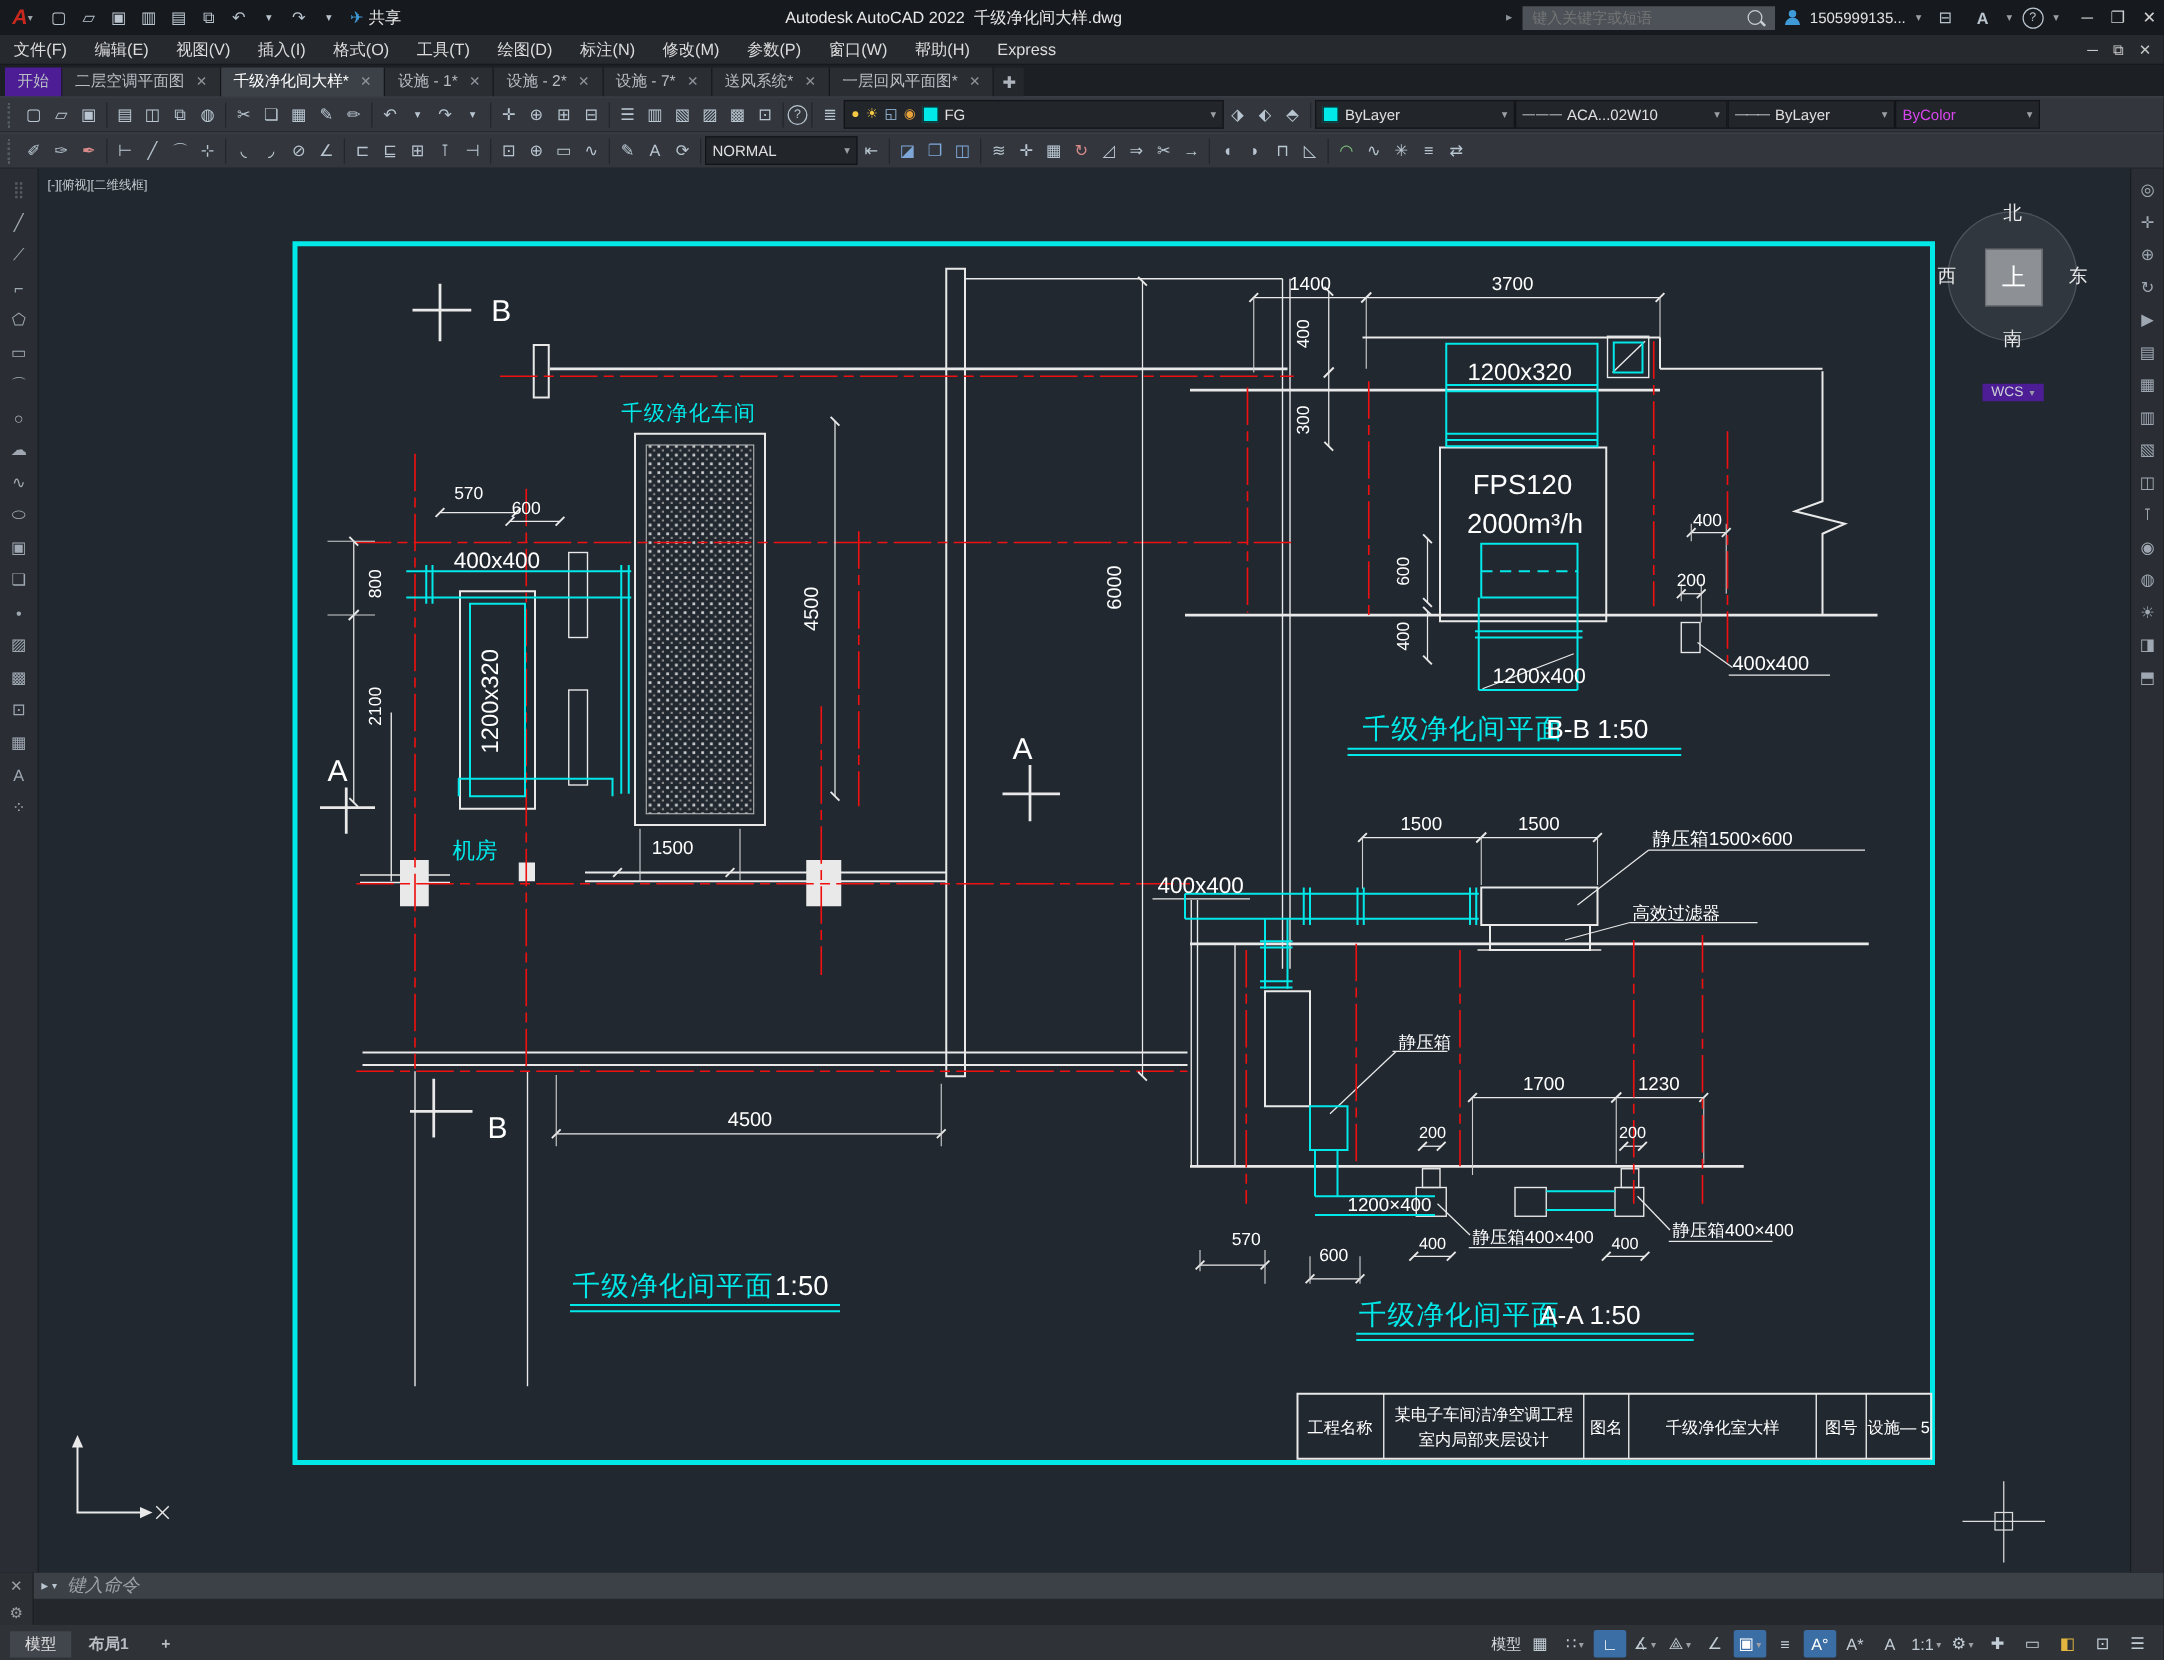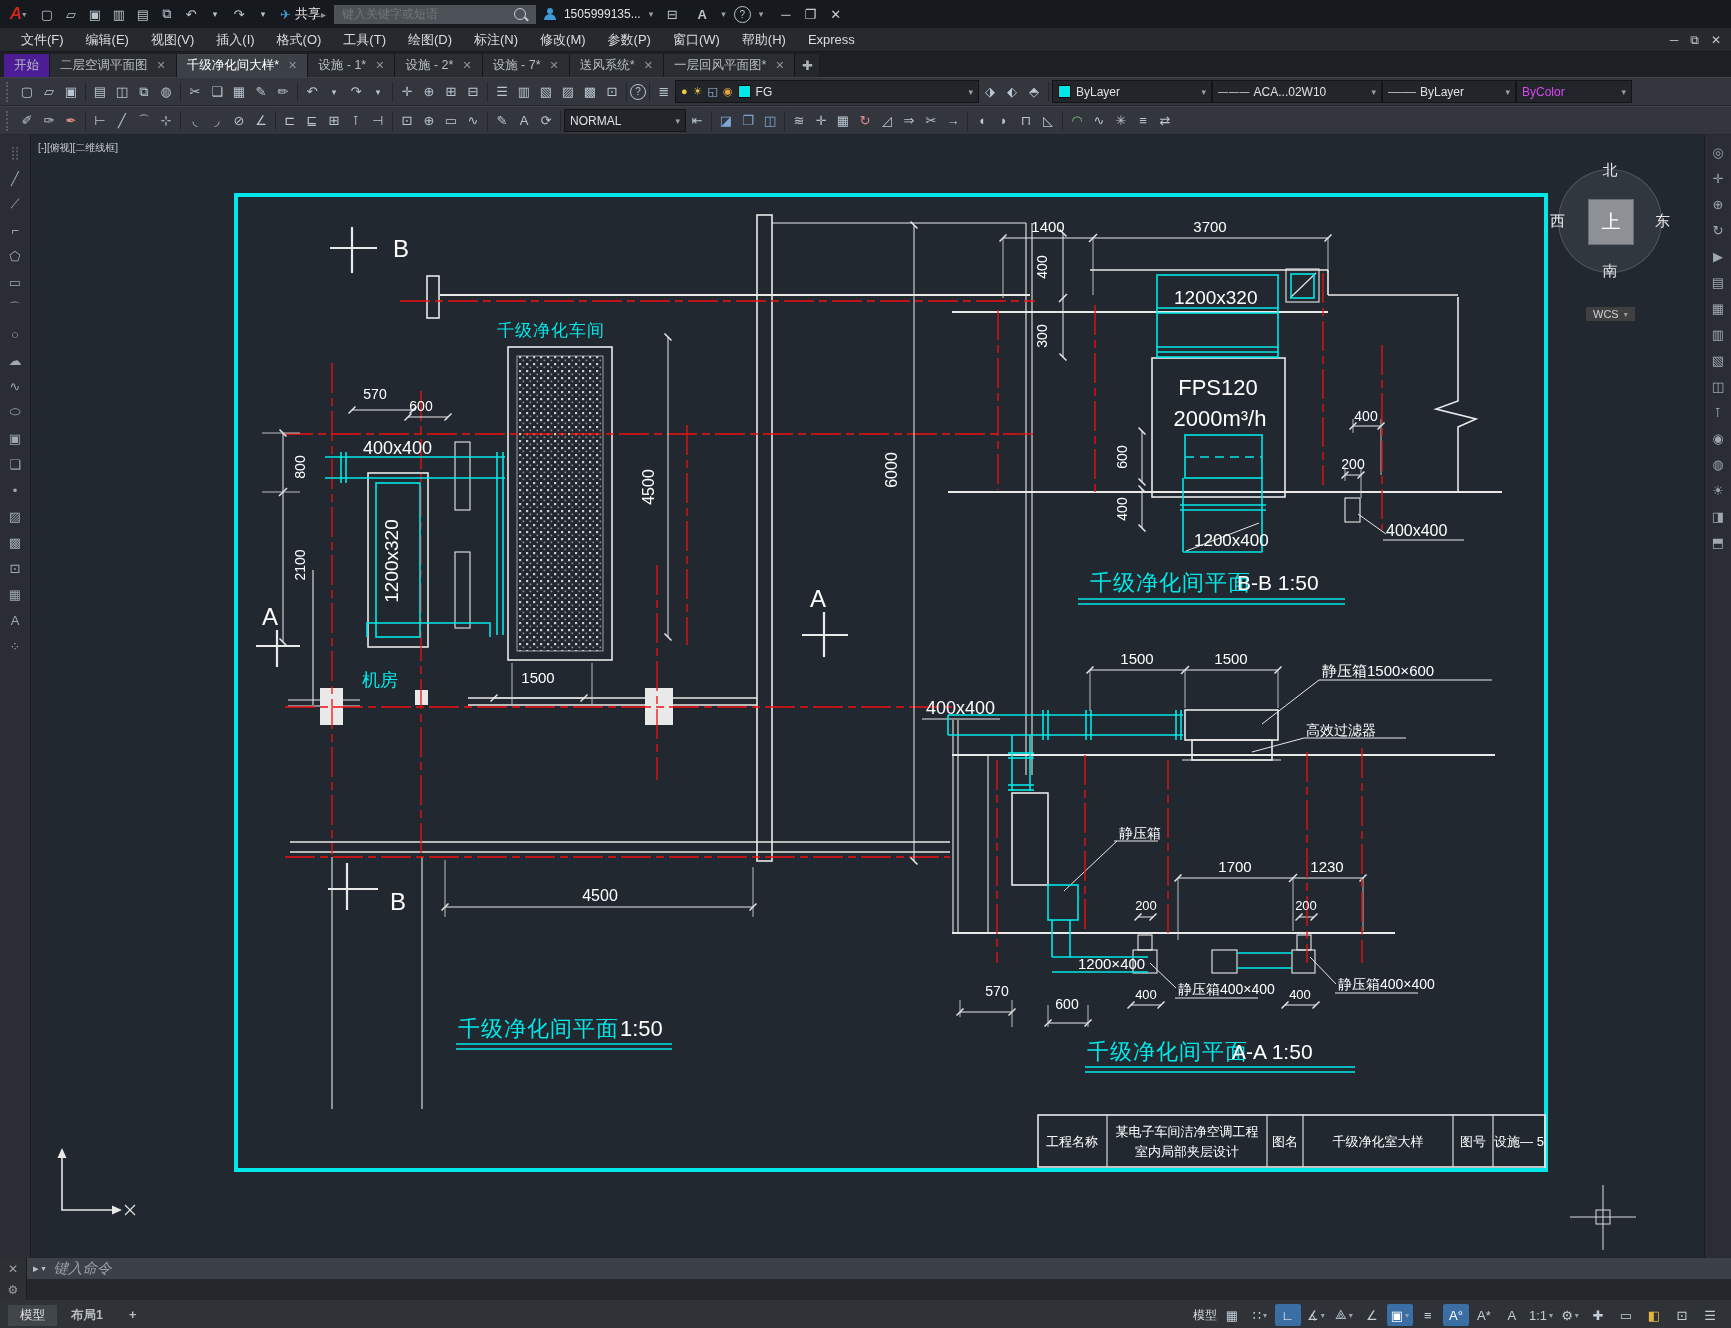--- a/index.html
+++ b/index.html
@@ -16,21 +16,21 @@
   .tb-right{display:flex;align-items:center;gap:8px;}
   .searchbox{display:flex;align-items:center;background:#4c5258;height:19px;width:190px;padding:0 6px;gap:20px;}
   .searchbox input{background:transparent;border:none;outline:none;color:#cfd3d7;font-size:12px;width:150px;font-family:inherit;}
   .ico-search{width:10px;height:10px;border:1.5px solid #c9ced3;border-radius:50%;position:relative;}
   .ico-search::after{content:"";position:absolute;left:9px;top:9px;width:5px;height:1.5px;background:#c9ced3;transform:rotate(45deg);}
   .ico-person{width:12px;height:12px;position:relative;}
   .ico-person::before{content:"";position:absolute;left:3px;top:0;width:6px;height:6px;border-radius:50%;background:#3f9bd8;}
   .ico-person::after{content:"";position:absolute;left:0;top:6px;width:12px;height:6px;border-radius:6px 6px 0 0;background:#3f9bd8;}
   .winbtns{display:flex;gap:14px;margin-left:10px;color:#cfcfcf;font-size:13px;}
   
-  .menubar{height:23px;background:#26292e;display:flex;align-items:center;font-size:13px;color:#dcdcdc;padding-left:10px;border-bottom:1px solid #17191c;}
+  .menubar{height:23px;background:#26292e;display:flex;align-items:center;font-size:13px;color:#dcdcdc;border-bottom:1px solid #17191c;}
   .menu-item{padding:0 11px;height:100%;display:flex;align-items:center;}
   .menubar .spacer{flex:1;}
   .docbtns{display:flex;gap:12px;padding-right:10px;color:#c9c9c9;font-size:12px;}
   
   .filetabs{height:25px;background:#1c1f23;display:flex;align-items:flex-end;padding-left:4px;}
   .ftab{height:23px;display:flex;align-items:center;padding:0 10px;background:#2a2e33;color:#b9bec4;font-size:12.5px;border-right:1px solid #15171a;white-space:nowrap;}
   .ftab .x{margin-left:9px;color:#8d939a;font-size:11px;}
   .ftab.active{background:#3c4148;color:#fff;}
   .ftab.start{background:#4c1d95;}
   .ftab-plus{width:24px;height:23px;display:flex;align-items:center;justify-content:center;color:#aeb4bb;background:#24272c;font-size:13px;}
@@ -54,21 +54,21 @@
   .sico{width:20px;height:18px;display:flex;align-items:center;justify-content:center;}
   .vplabel{position:absolute;left:38px;top:6px;color:#c7cbd0;font-size:10px;z-index:4;}
   
   .viewcube{position:absolute;left:1552px;top:28px;width:116px;height:116px;z-index:4;}
   .vc-ring{position:absolute;inset:6px;border-radius:50%;background:rgba(130,135,142,.16);border:1px solid rgba(170,175,182,.25);}
   .vc-face{position:absolute;left:36px;top:36px;width:44px;height:44px;background:#8d9196;color:#fff;display:flex;align-items:center;justify-content:center;font-size:19px;border:1px solid #6a6e73;}
   .vc-n{position:absolute;left:50%;top:-2px;transform:translateX(-50%);color:#e8e8e8;font-size:15px;}
   .vc-s{position:absolute;left:50%;bottom:-2px;transform:translateX(-50%);color:#e8e8e8;font-size:15px;}
   .vc-w{position:absolute;left:-2px;top:50%;transform:translateY(-50%);color:#e8e8e8;font-size:15px;}
   .vc-e{position:absolute;right:-2px;top:50%;transform:translateY(-50%);color:#e8e8e8;font-size:15px;}
-  .wcschip{position:absolute;left:1586px;top:172px;background:#404040;color:#cdd2d7;font-size:11px;padding:1px 7px;display:flex;gap:5px;align-items:center;z-index:4;}
+  .wcschip{position:absolute;left:1586px;top:172px;background:#4c1d95;color:#cdd2d7;font-size:11px;padding:1px 7px;display:flex;gap:5px;align-items:center;z-index:4;}
   
   .cmd{height:42px;background:#24282c;display:flex;}
   .cmd-side{width:26px;background:#2c3034;display:flex;flex-direction:column;align-items:center;justify-content:space-around;color:#9aa0a6;font-size:12px;border-right:1px solid #1b1e21;}
   .cmd-main{flex:1;display:flex;flex-direction:column;}
   .cmd-hist{height:21px;background:#2e3338;color:#f2f2f2;font-size:14.5px;display:flex;align-items:center;padding:0 8px;border-bottom:1px solid #1c1f23;white-space:nowrap;}
   .cmd-in{height:21px;background:#3c4147;display:flex;align-items:center;padding:0 6px;gap:8px;}
   .cmd-in .pbtn{color:#b9c4ce;font-size:11px;display:flex;gap:3px;align-items:center;}
   .cmd-in .ph{color:#9aa0a6;font-size:14.5px;font-style:italic;}
   
   .status{height:33px;background:#2f3338;display:flex;align-items:center;padding:0 8px;border-bottom:3px solid #2a6fd4;box-sizing:border-box;}
@@ -107,20 +107,23 @@
       <span class="qico">▤</span>
       <span class="qico">⧉</span>
       <span class="qico">↶</span>
       <span class="qico" style="font-size:9px;">▾</span>
       <span class="qico">↷</span>
       <span class="qico" style="font-size:9px;">▾</span>
       <span class="share">
           <span class="plane">✈</span>
           <span>共享</span>
         </span>
+    </div>
+    <div class="tb-title">
+      <span>Autodesk AutoCAD 2022</span>&nbsp;&nbsp;<span>千级净化间大样.dwg</span>
     </div>
     <div class="tb-right">
       <span style="color:#8d939a;font-size:10px;">▸</span>
       <div class="searchbox">
         <input placeholder="键入关键字或短语" style="">
         <span class="ico-search"></span>
       </div>
       <span class="ico-person"></span>
       <span style="font-size:12px;">1505999135...</span>
       <span style="font-size:9px;color:#9aa0a6;">▾</span>

